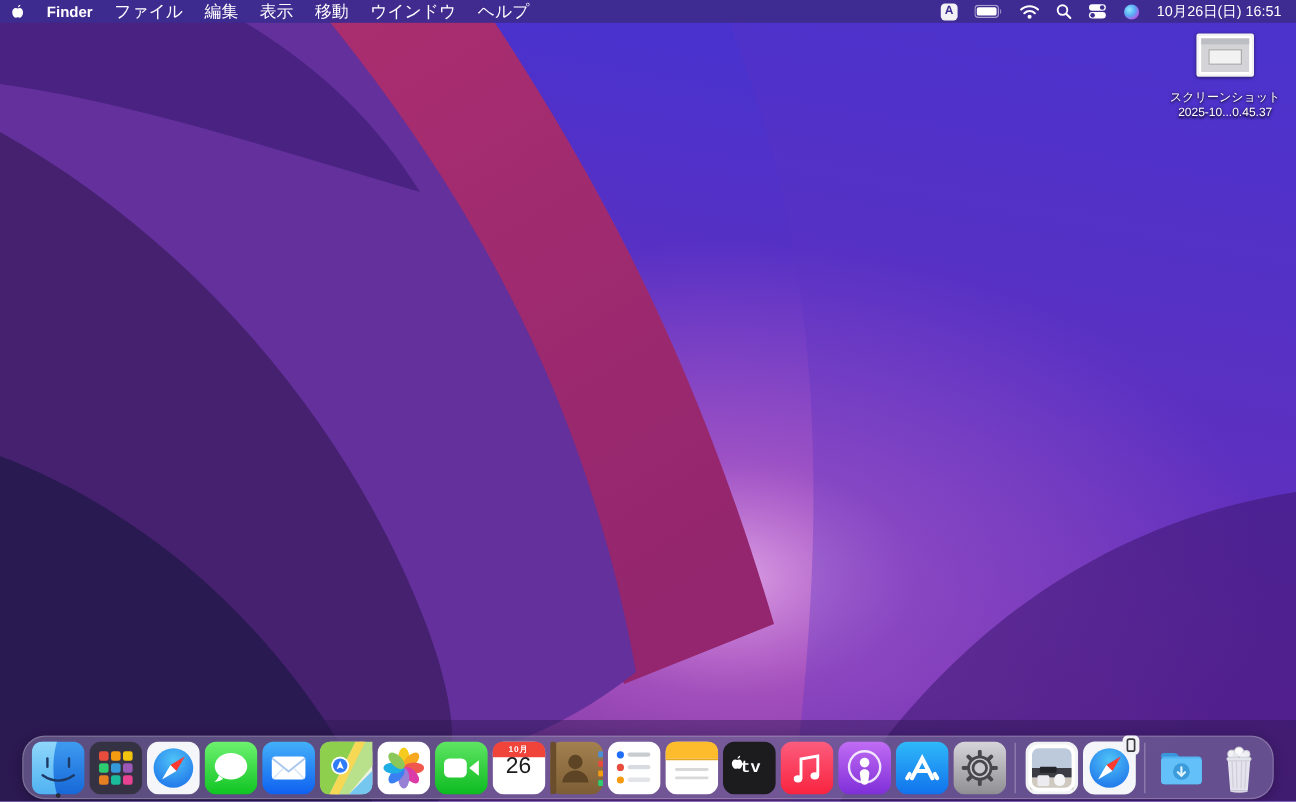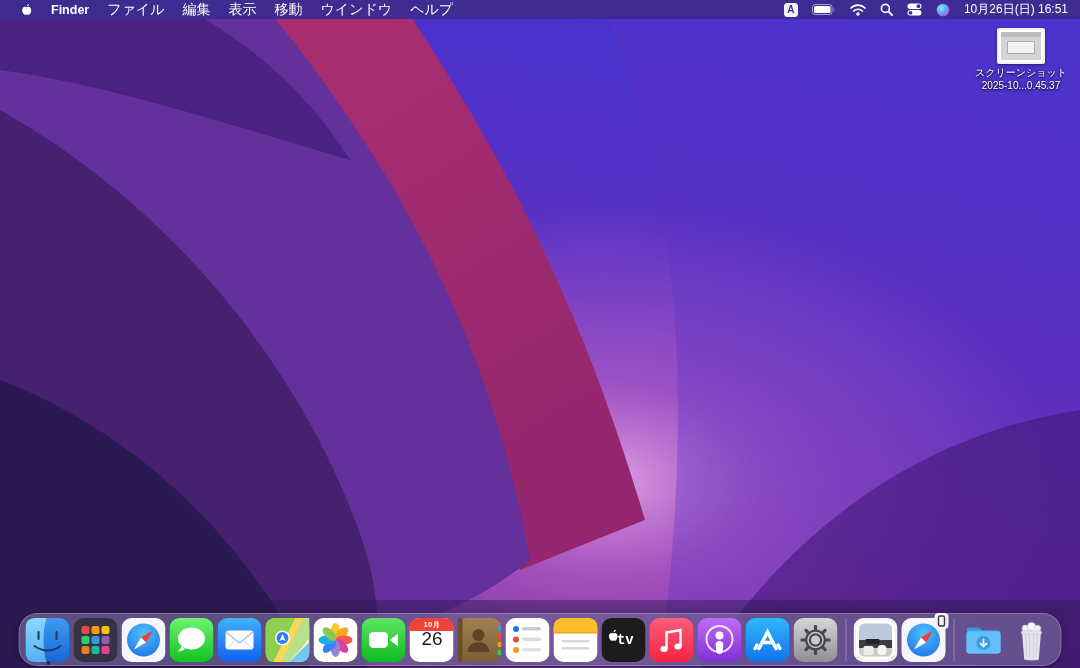--- a/index.html
+++ b/index.html
@@ -6,21 +6,21 @@
   html,body { width:1080px; height:668px; overflow:hidden; }
   body { font-family:"Liberation Sans","DejaVu Sans",sans-serif; }
   .screen { position:relative; width:1080px; height:668px; overflow:hidden; background:#4a2fb6; }
   .wallpaper { position:absolute; inset:0; }
 
   
   .menubar {
     position:absolute; top:0; left:0; right:0; height:19px;
     background:rgba(61,44,145,0.96);
     display:flex; align-items:center; justify-content:space-between;
-    padding:0 12px 0 20px; color:#fff; font-size:12px; z-index:30;
+    padding:0 12px 0 8px; color:#fff; font-size:12px; z-index:30;
   }
   .mb-left { display:flex; align-items:center; gap:18px; }
   .mb-appname { font-weight:bold; font-size:12.5px; }
   .mb-menu { font-size:14px; cursor:default; }
   .mb-right { display:flex; align-items:center; gap:14px; }
   .mb-clock { font-size:12px; white-space:nowrap; }
   .ime-box {
     width:14px; height:14px; background:#f2f2f6; border-radius:3.5px;
     display:flex; align-items:center; justify-content:center;
     color:#3d2c91; font-size:10px; font-weight:bold;
@@ -39,34 +39,34 @@
   }
   .desk-thumb-inner { width:40px; height:28px; background:#d4d4d8; position:relative; }
   .desk-thumb-inner::before {
     content:""; position:absolute; top:0; left:0; right:0; height:5px; background:#bdbdc4;
   }
   .desk-thumb-inner::after {
     content:""; position:absolute; top:9px; left:6px; width:26px; height:11px;
     background:#f2f2f2; border:1px solid #aaa;
   }
   .desk-label {
-    margin-top:3px; text-align:center; color:#fff; font-size:10px; line-height:12.5px;
+    margin-top:12px; text-align:center; color:#fff; font-size:10px; line-height:12.5px;
     text-shadow:0 1px 2px rgba(0,0,0,.85), 0 0 3px rgba(0,0,0,.6); white-space:nowrap;
   }
 
   
   .dock {
     position:absolute; bottom:2px; left:50%; transform:translateX(-50%);
     height:53px; display:flex; align-items:center; gap:3px;
     padding:0 6px; border-radius:19px;
     background:rgba(133,122,168,0.55);
     border:1px solid rgba(255,255,255,0.22);
     box-shadow:0 2px 10px rgba(0,0,0,.25); z-index:30;
   }
-  .dock-item { position:relative; width:45px; height:45px; display:flex; align-items:center; justify-content:flex-start; }
+  .dock-item { position:relative; width:45px; height:45px; display:flex; align-items:center; justify-content:flex-end; }
   .dock-item svg { display:block; }
   .dock-sep { width:1px; height:42px; background:rgba(255,255,255,0.30); margin:0 4px; }
   .run-dot {
     position:absolute; bottom:-3px; left:50%; transform:translateX(-50%);
     width:4px; height:4px; border-radius:50%; background:#2c2c38;
   }
   .cal-month {
     position:absolute; top:3px; left:0; right:0; text-align:center;
     font-size:7px; font-weight:bold; color:#fff; letter-spacing:.5px;
   }

